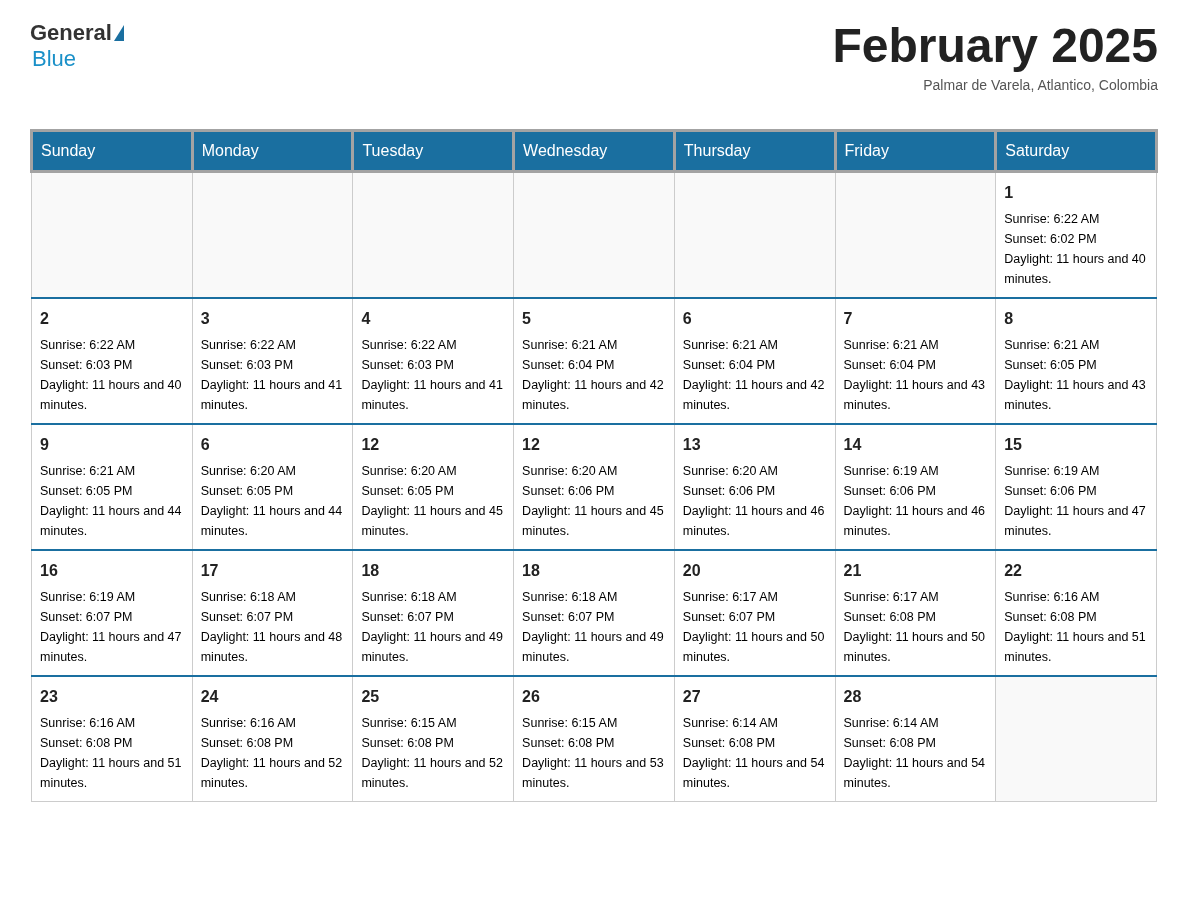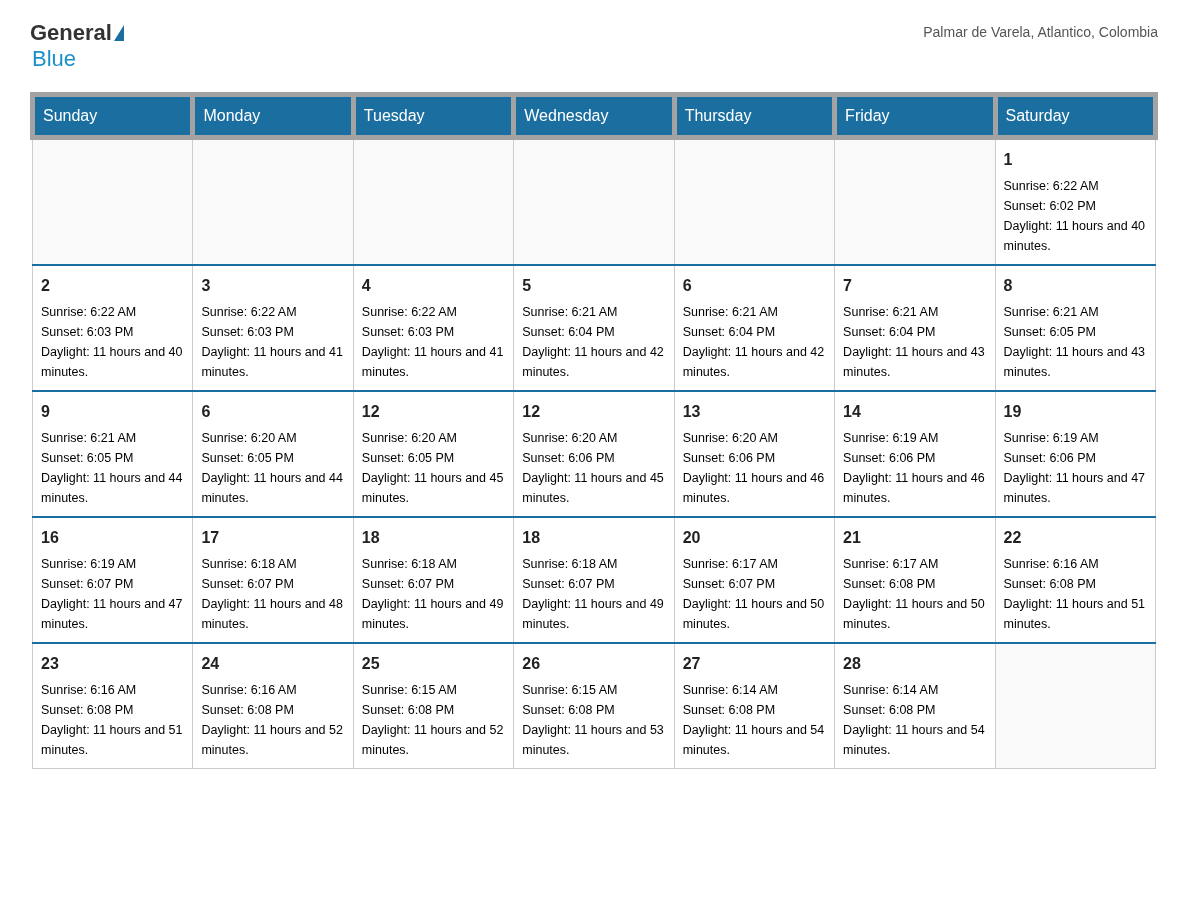--- a/index.html
+++ b/index.html
@@ -6,21 +6,21 @@
     body {
       font-family: Arial, sans-serif;
       background: #fff;
       padding: 20px 30px;
       color: #333;
     }
     .header {
       display: flex;
       justify-content: space-between;
       align-items: flex-start;
-      margin-bottom: 20px;
+      margin-bottom: 36px;
     }
     .logo {
       display: flex;
       flex-direction: column;
       align-items: flex-start;
     }
     .logo-text {
       display: flex;
       align-items: center;
       font-size: 22px;
@@ -57,21 +57,21 @@
       border-collapse: collapse;
       table-layout: fixed;
     }
     .calendar th {
       background-color: #1a6fa0;
       color: #fff;
       padding: 10px 8px;
       text-align: left;
       font-size: 16px;
       font-weight: normal;
-      border: 5px solid #a3a3a3;
+      border: 3px solid #a3a3a3;
     }
     .calendar td {
       vertical-align: top;
       padding: 8px;
       border: 1px solid #ccc;
       border-top: 2px solid #1a6fa0;
       height: 120px;
       font-size: 13px;
       line-height: 1.5;
     }
@@ -103,20 +103,21 @@
 
 <div class="header">
   <div class="logo">
     <div class="logo-text">
       <span class="logo-general">General</span>
       <span class="logo-triangle"></span>
     </div>
     <div class="logo-line2">Blue</div>
   </div>
   <div class="title-section">
+    <div class="month-title">February 2025</div>
     <div class="location">Palmar de Varela, Atlantico, Colombia</div>
   </div>
 </div>
 
 <table class="calendar">
   <thead>
     <tr>
       <th>Sunday</th>
       <th>Monday</th>
       <th>Tuesday</th>
@@ -216,21 +217,21 @@
 Sunset: 6:06 PM
 Daylight: 11 hours and 46 minutes.</div>
         </td>
         <td>
           <span class="day-number">14</span>
           <div class="day-info" style="white-space: pre-line;">Sunrise: 6:19 AM
 Sunset: 6:06 PM
 Daylight: 11 hours and 46 minutes.</div>
         </td>
         <td>
-          <span class="day-number">19</span>
+          <span class="day-number">15</span>
           <div class="day-info" style="white-space: pre-line;">Sunrise: 6:19 AM
 Sunset: 6:06 PM
 Daylight: 11 hours and 47 minutes.</div>
         </td>
       </tr>
       <tr>
         <td>
           <span class="day-number">16</span>
           <div class="day-info" style="white-space: pre-line;">Sunrise: 6:19 AM
 Sunset: 6:07 PM

